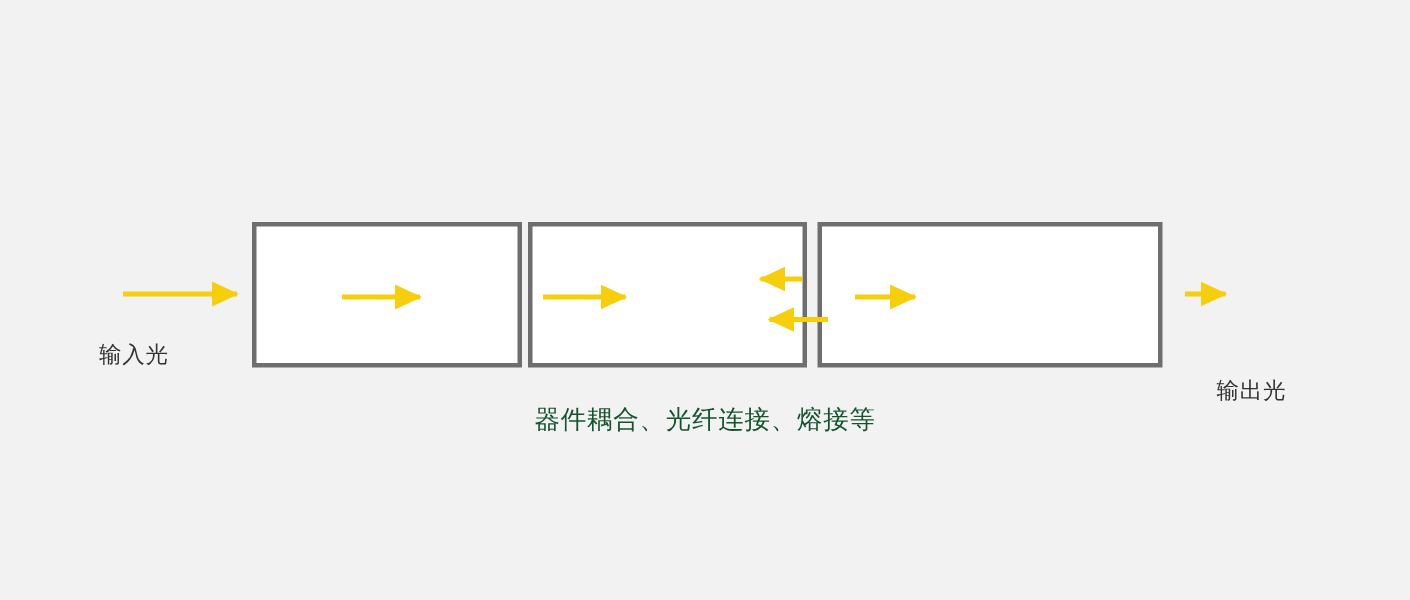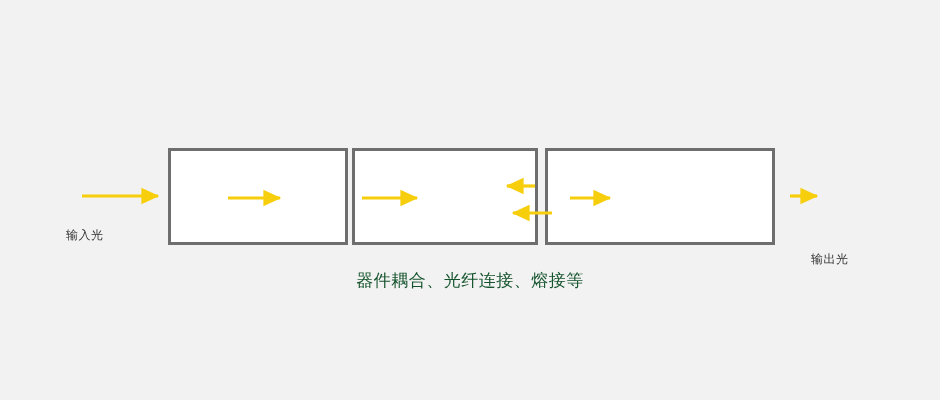--- a/index.html
+++ b/index.html
@@ -20,21 +20,21 @@
     left: 0;
     top: 0;
     width: 940px;
     height: 400px;
   }
   #stage svg {
     display: block;
   }
   .seg-label {
     position: absolute;
-    font-size: 12px;
+    font-size: 15px;
     color: #333333;
     letter-spacing: 0.5px;
     white-space: nowrap;
     line-height: 1;
   }
   #label-input {
     left: 66px;
     top: 229px;
   }
   #label-output {

